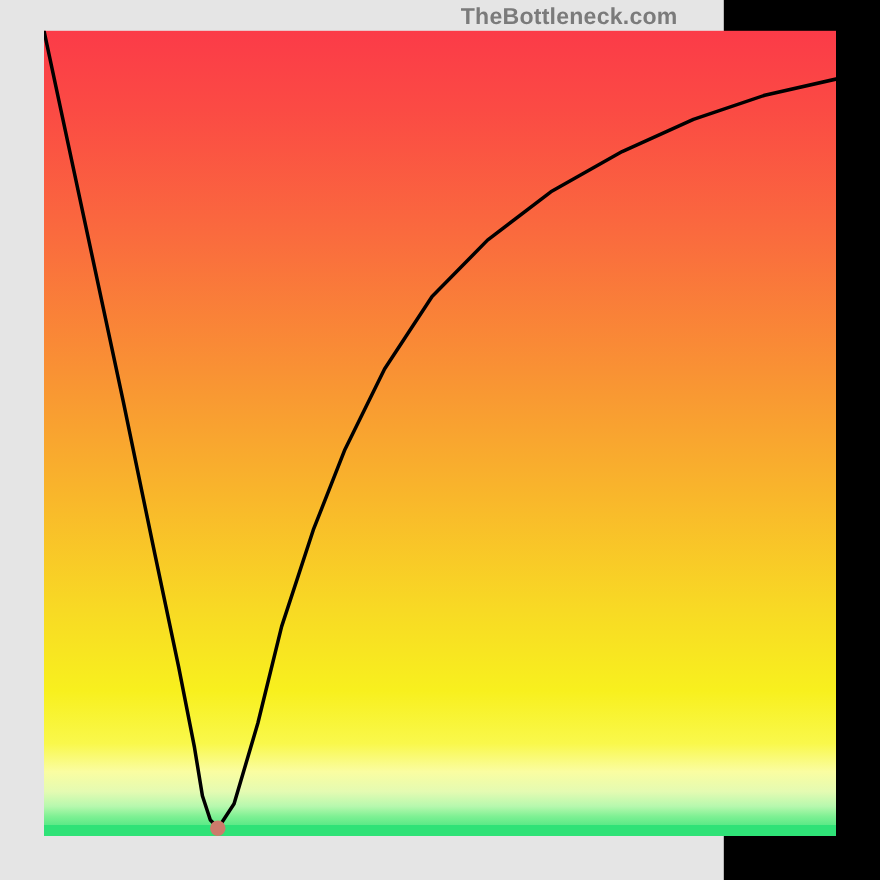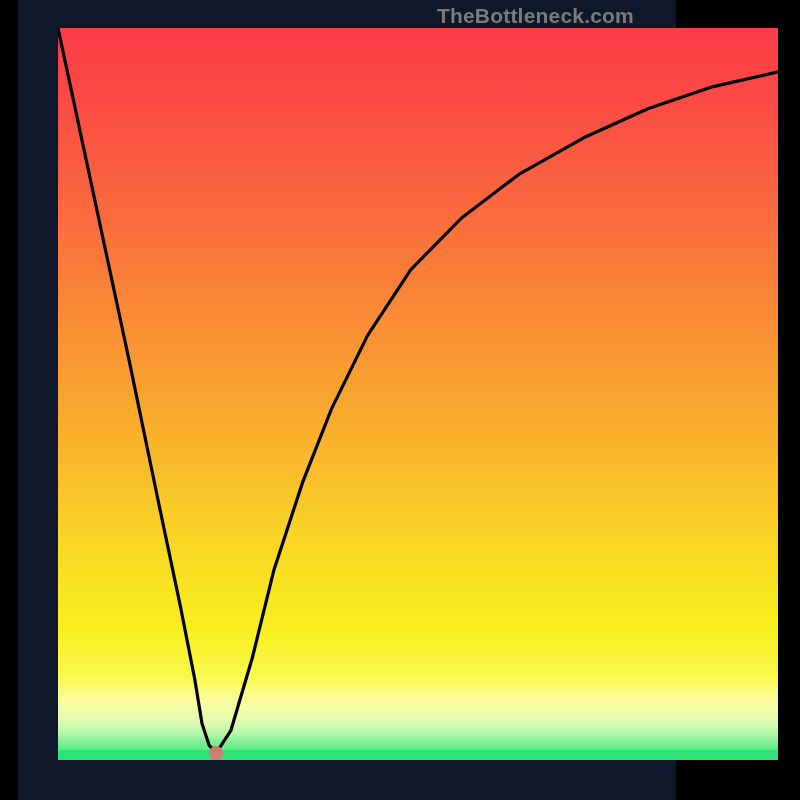--- a/index.html
+++ b/index.html
@@ -8,22 +8,21 @@
     width: 800px;
     height: 800px;
     overflow: hidden;
     background: #000;
     font-family: Arial, Helvetica, sans-serif;
   }
   .frame {
     position: relative;
     width: 658px;
     height: 800px;
-    background: #0f172a;
-    margin-left: 18px;
+    background: #e5e5e5;
   }
   .plot-area {
     position: absolute;
     left: 40px;
     top: 28px;
     width: 720px;
     height: 732px;
     
     background:
       linear-gradient(to bottom, #2fe277 0%, #2fe277 100%) 0 722px / 100% 10px no-repeat,

